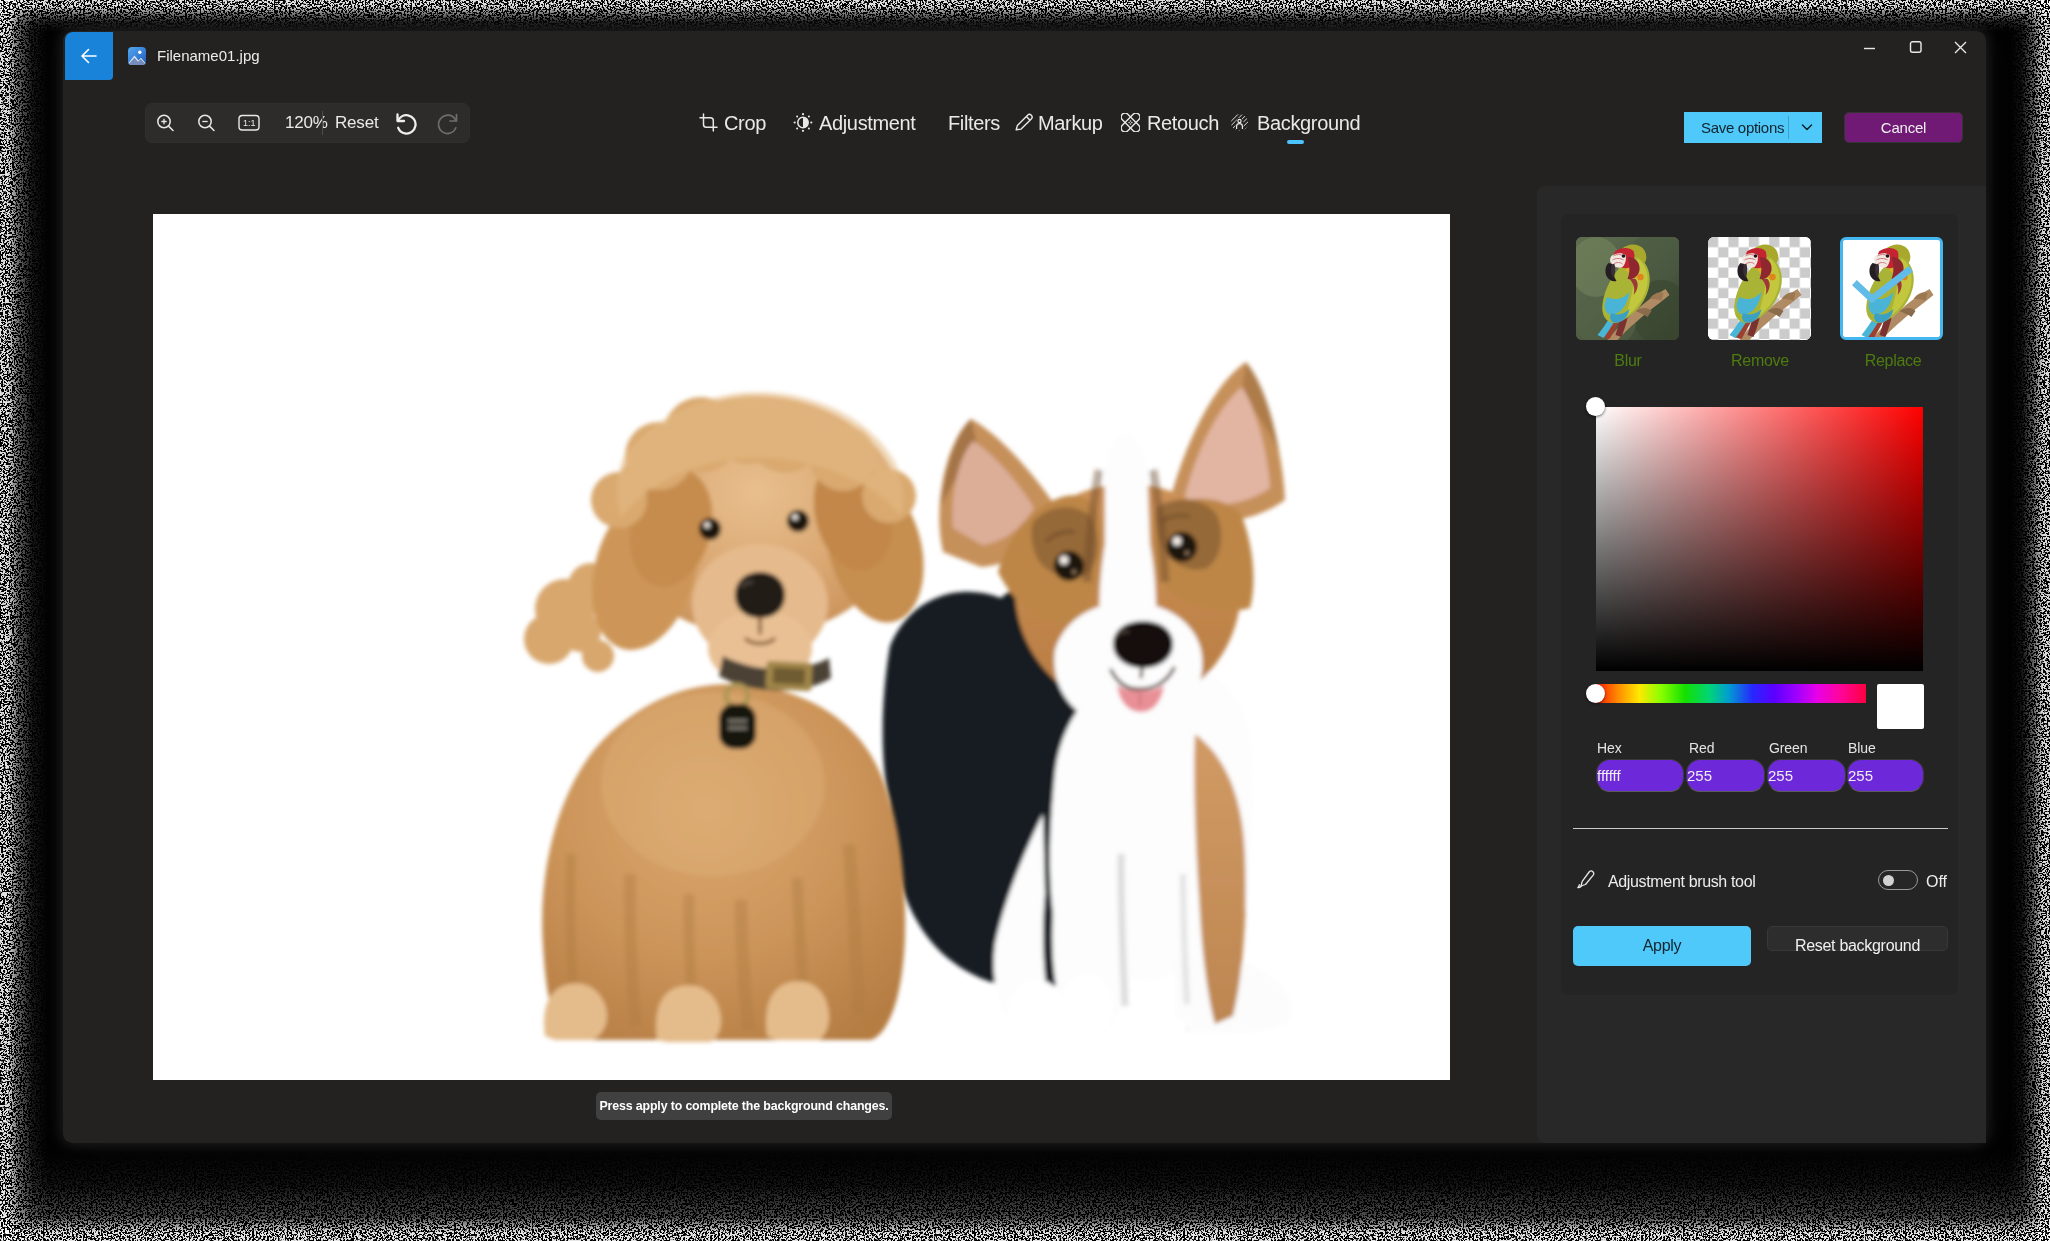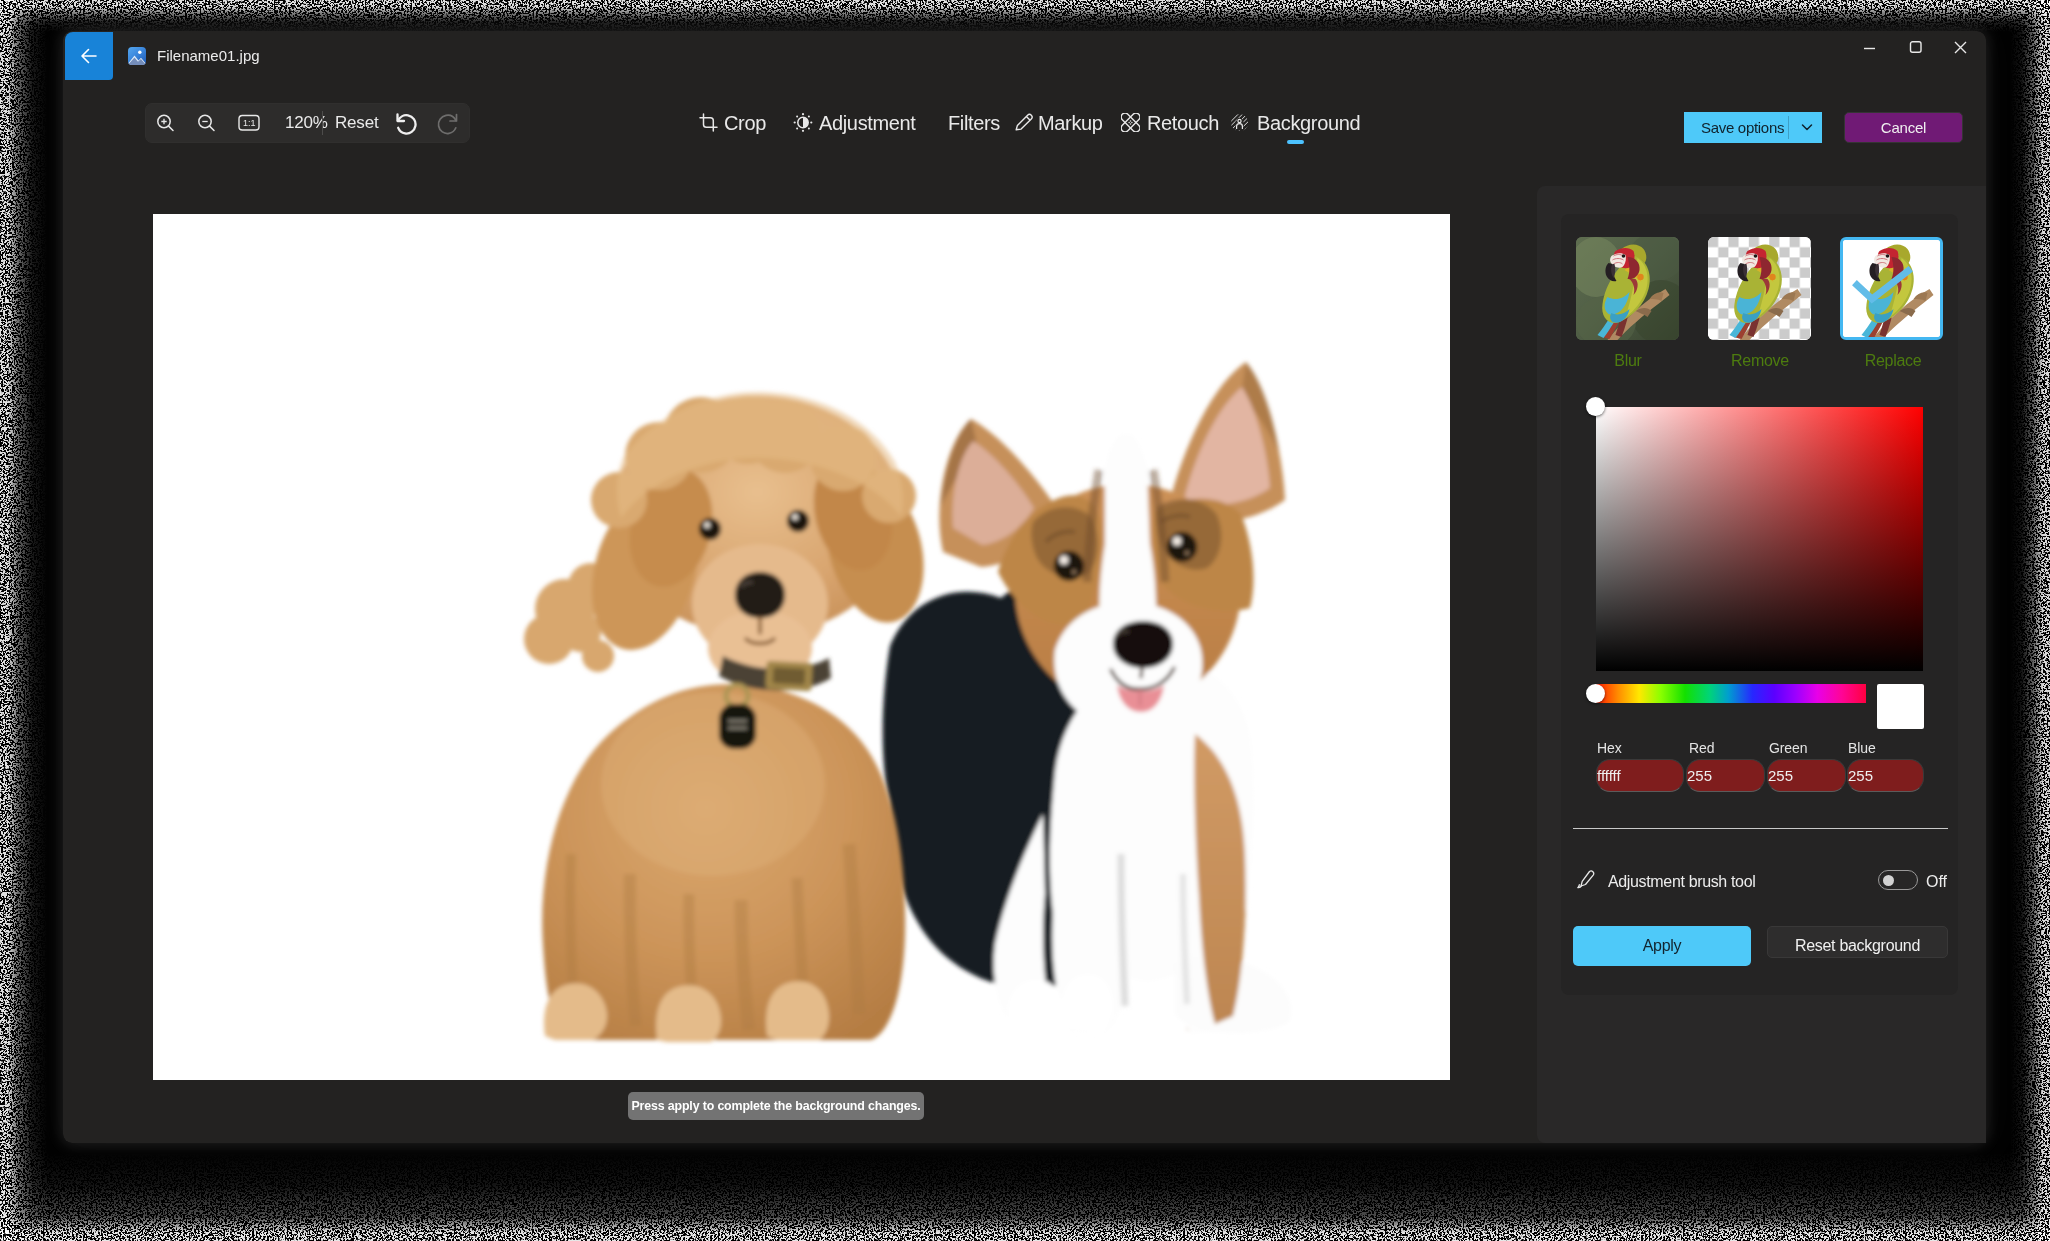--- a/index.html
+++ b/index.html
@@ -28,46 +28,46 @@
 .tlabel{position:absolute;color:#eaeaea;font-size:16.5px;letter-spacing:-0.2px;line-height:40px;top:0;height:40px;white-space:nowrap;}
 .cticon{position:absolute;top:114px;}
 .ctlabel{position:absolute;top:103px;height:40px;line-height:40px;color:#e9e9e9;font-size:20px;letter-spacing:-0.35px;white-space:nowrap;}
 #bgunderline{left:1287px;top:140px;width:17px;height:3.5px;border-radius:2px;background:#4cc2ff;}
 #saveopt{left:1684px;top:112px;width:138px;height:31px;border-radius:0;background:#4ec9f9;}
 #saveopt .txt{position:absolute;left:17px;top:0;line-height:31px;font-size:15px;color:#10222c;letter-spacing:-0.3px;}
 #saveopt .sep{position:absolute;left:104px;top:4px;width:1px;height:23px;background:rgba(13,38,51,0.25);}
 #cancelbtn{left:1844px;top:112px;width:119px;height:31px;border-radius:5px;background:#701a75;border:1px solid #353434;
 color:#f0f0f0;font-size:15px;text-align:center;line-height:29px;letter-spacing:-0.2px;}
 #canvas{left:153px;top:214px;width:1297px;height:866px;background:#fff;}
-#tooltip{left:628px;top:1092px;width:296px;height:28px;border-radius:5px;background:#737373;white-space:nowrap;
+#tooltip{left:596px;top:1092px;width:296px;height:28px;border-radius:5px;background:#404040;white-space:nowrap;
 color:#fff;font-weight:bold;font-size:12.4px;text-align:center;line-height:28px;letter-spacing:-0.15px;}
 #panel{left:1537px;top:186px;width:449px;height:957px;background:#292828;border-radius:8px 0 0 8px;}
 #card{left:1561px;top:214px;width:397px;height:781px;background:#252424;border-radius:8px;}
 .thumb{top:237px;width:103px;height:103px;border-radius:6px;overflow:hidden;position:absolute;}
 #th-blur{left:1576px;background:#5b6a52;}
 #th-remove{left:1708px;background:#fff;}
 #th-replace{left:1840px;background:#fff;border:3px solid #44b7f1;}
 .thlabel{position:absolute;top:352px;color:#4d7c0f;font-size:16px;letter-spacing:-0.3px;white-space:nowrap;transform:translateX(-50%);}
 #gradsq{left:1596px;top:407px;width:327px;height:264px;
 background:linear-gradient(to bottom,rgba(0,0,0,0) 0%,#000 100%),linear-gradient(to right,#fff 0%,#f00 100%);}
 .handle{position:absolute;width:19px;height:19px;border-radius:50%;background:#fff;box-shadow:0 1px 3px rgba(0,0,0,0.6);}
 #huebar{left:1596px;top:684px;width:270px;height:19px;
 background:linear-gradient(to right,#ff1800 0%,#ff8a00 8%,#ffe800 16%,#8aff00 24%,#13e000 33%,#00d478 42%,#009ecf 49%,#2727ff 58%,#5b00ff 66%,#9c00ff 74%,#e800e8 82%,#ff0596 91%,#ff0040 100%);}
 #swatch{left:1877px;top:684px;width:47px;height:45px;background:#fff;border-radius:2px;}
 .flabel{position:absolute;top:740px;color:#e4e4e4;font-size:14px;letter-spacing:-0.1px;}
-.fbox{position:absolute;top:759px;height:33px;background:#7f1d1d;border:1px solid #3a3939;border-bottom-color:#5c5b5b;
+.fbox{position:absolute;top:759px;height:33px;background:#6d28d9;border:1px solid #3a3939;border-bottom-color:#5c5b5b;
 border-radius:14px;color:#efefef;font-size:15px;line-height:31px;padding-left:0;}
 #divider{left:1573px;top:828px;width:375px;height:1px;background:#c9c9c9;}
 #brushlbl{left:1608px;top:872px;font-size:16px;color:#ededed;letter-spacing:-0.35px;line-height:19px;}
 #toggle{left:1878px;top:870px;width:40px;height:20px;border-radius:11px;border:1px solid #9a9999;background:#272626;}
 #toggle .knob{position:absolute;left:3.5px;top:3.5px;width:11px;height:11px;border-radius:50%;background:#d2d2d2;}
 #offlbl{left:1926px;top:872px;font-size:16px;color:#ededed;line-height:19px;}
 #applybtn{left:1573px;top:926px;width:178px;height:40px;border-radius:5px;background:#4ec9f9;
 color:#12242e;font-size:16px;text-align:center;line-height:40px;letter-spacing:-0.3px;}
-#resetbtn{left:1767px;top:926px;width:181px;height:32px;border-radius:5px;background:#2e2d2d;border:1px solid #393838;
+#resetbtn{left:1767px;top:926px;width:181px;height:25px;border-radius:5px;background:#2e2d2d;border:1px solid #393838;
 color:#f0f0f0;font-size:16px;text-align:center;line-height:38px;letter-spacing:-0.3px;}
 </style>
 </head>
 <body>
 <div id="stage">
 <div id="glow" class="abs"></div>
 <svg id="noise" class="abs" width="2050" height="1241">
 <defs>
         <filter id="nz" x="0" y="0" width="100%" height="100%">
 <feTurbulence type="fractalNoise" baseFrequency="0.55" numOctaves="3" seed="11" result="t"></feTurbulence>

